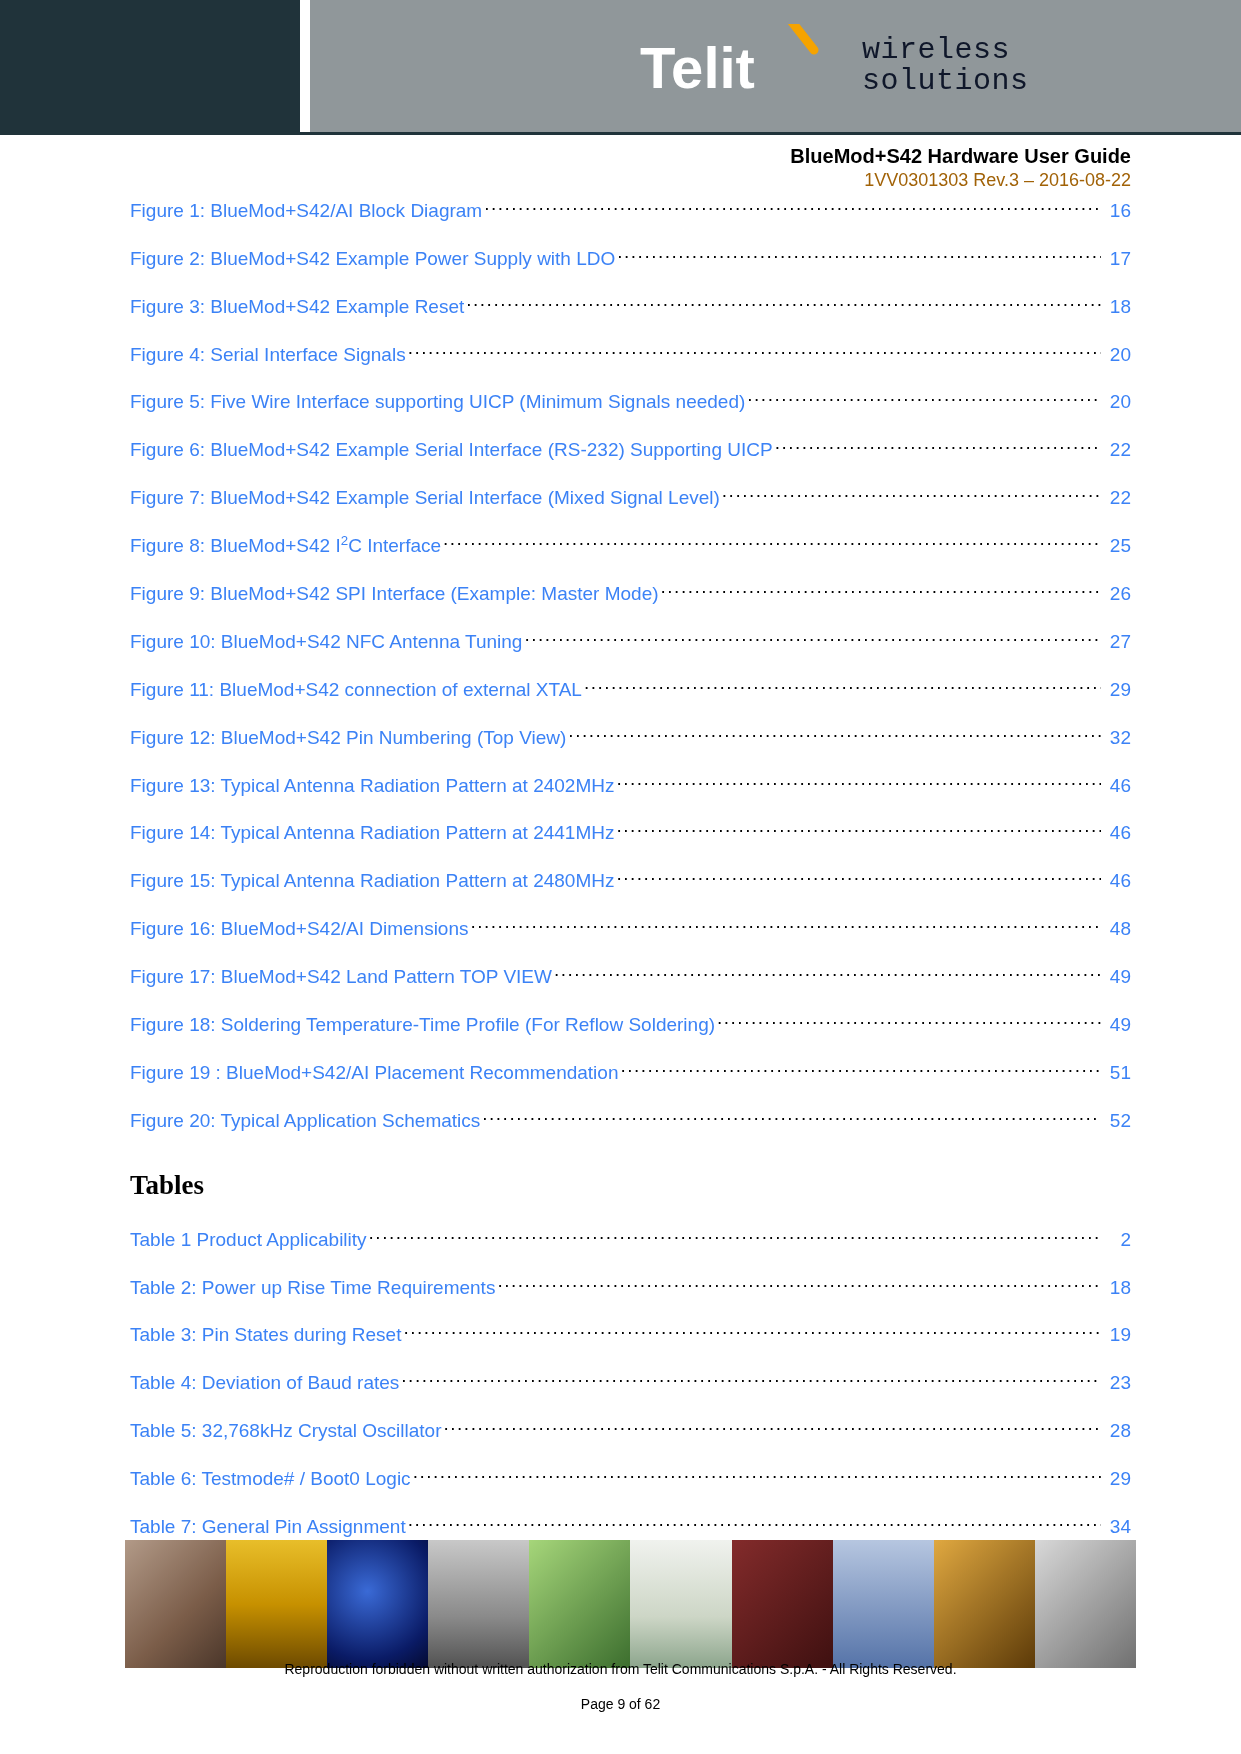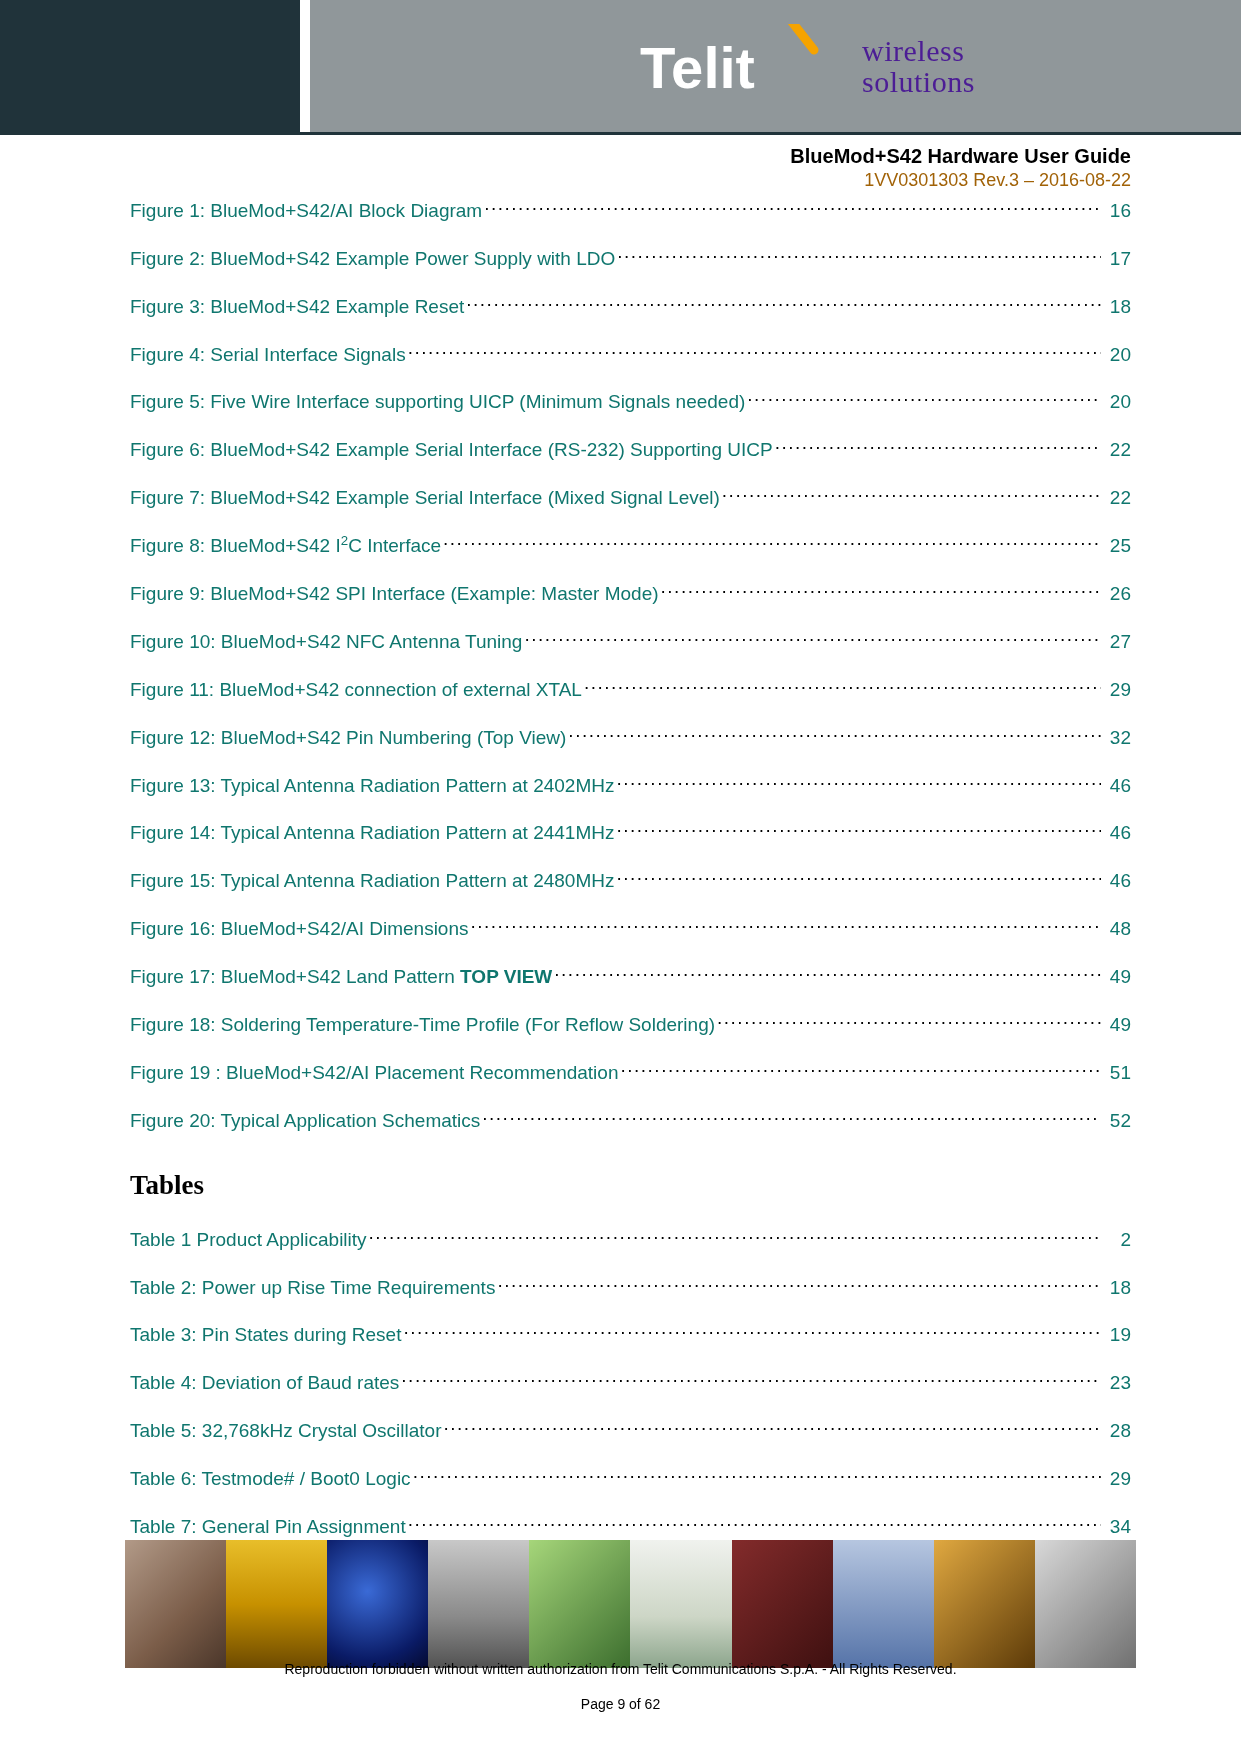--- a/index.html
+++ b/index.html
@@ -8,41 +8,41 @@
 
   
   .header-band { position: absolute; top: 0; left: 0; right: 0; height: 138px; }
   .band-left { position: absolute; top: 0; left: 0; width: 300px; height: 132px; background: #20333a; }
   .band-right { position: absolute; top: 0; left: 310px; right: 0; height: 132px; background: #90979a; display: flex; align-items: center; justify-content: flex-start; padding-left: 330px; }
   .divider-v { position: absolute; top: 0; left: 300px; width: 10px; height: 138px; background: #fff; }
   .band-underline { position: absolute; top: 132px; left: 0; right: 0; height: 3px; background: #20333a; }
 
   .logo-block { display: flex; align-items: center; gap: 22px; }
   .telit-logo { display: inline-block; text-align: center; }
-  .tagline { display: flex; flex-direction: column; color: #4c1d95; font-family: Liberation Serif, serif; font-size: 30px; font-weight: 300; line-height: 1.05; letter-spacing: 0.5px; }
+  .tagline { display: flex; flex-direction: column; color: #0f172a; font-family: Liberation Mono, monospace; font-size: 30px; font-weight: 300; line-height: 1.05; letter-spacing: 0.5px; }
   .tagline .t2 { font-weight: 400; }
 
   
   .doc-head { position: absolute; top: 145px; right: 110px; text-align: right; }
   .doc-title { font-size: 20px; font-weight: bold; color: #000; }
   .doc-rev { font-size: 18px; color: #a16207; margin-top: 2px; }
 
   
   .content { position: absolute; top: 196px; left: 130px; right: 110px; }
   h2.sect { font-family: "Times New Roman", Times, serif; font-size: 27px; font-weight: bold; margin: 0 0 30px 0; }
   h2.sect.tables { margin-top: 38px; margin-bottom: 24px; }
 
-  .toc-line { display: flex; align-items: baseline; font-size: 19px; color: #0f766e; margin: 0 0 22px 0; white-space: nowrap; }
+  .toc-line { display: flex; align-items: baseline; font-size: 19px; color: #3b82f6; margin: 0 0 22px 0; white-space: nowrap; }
   .toc-line.table-line { margin: 0 0 22px 0; }
   .toc-label { flex: 0 0 auto; }
   .toc-dots { flex: 1 1 auto; overflow: hidden; position: relative; height: 1.1em; margin: 0 2px; }
   .toc-dots::after { content: "........................................................................................................................................................................................................................................................................"; position: absolute; left: 0; bottom: 2px; white-space: nowrap; letter-spacing: 1.5px; color: #000; }
   .toc-page { flex: 0 0 auto; text-align: right; min-width: 28px; }
 
-  .bold-inline { font-weight: bold; }
+  .bold-inline { font-weight: normal; }
   sup { font-size: 0.7em; vertical-align: super; line-height: 0; }
 
   
   .footer-band { position: absolute; left: 125px; right: 105px; bottom: 86px; height: 128px; display: flex; gap: 0; }
   .thumb { flex: 1 1 0; height: 128px; }
   .t-a { background: linear-gradient(135deg,#b29a88 0%, #7a5c48 60%, #4a362a 100%); }
   .t-b { background: linear-gradient(180deg,#e8be2a 0%, #c79100 50%, #6d4a00 100%); }
   .t-c { background: radial-gradient(circle at 40% 40%, #3a6ad6 0%, #0a1b66 70%, #04092f 100%); }
   .t-d { background: linear-gradient(180deg,#c8c8c8 0%, #8a8a8a 60%, #525252 100%); }
   .t-e { background: linear-gradient(135deg,#a6d67a 0%, #3c6e2e 100%); }

